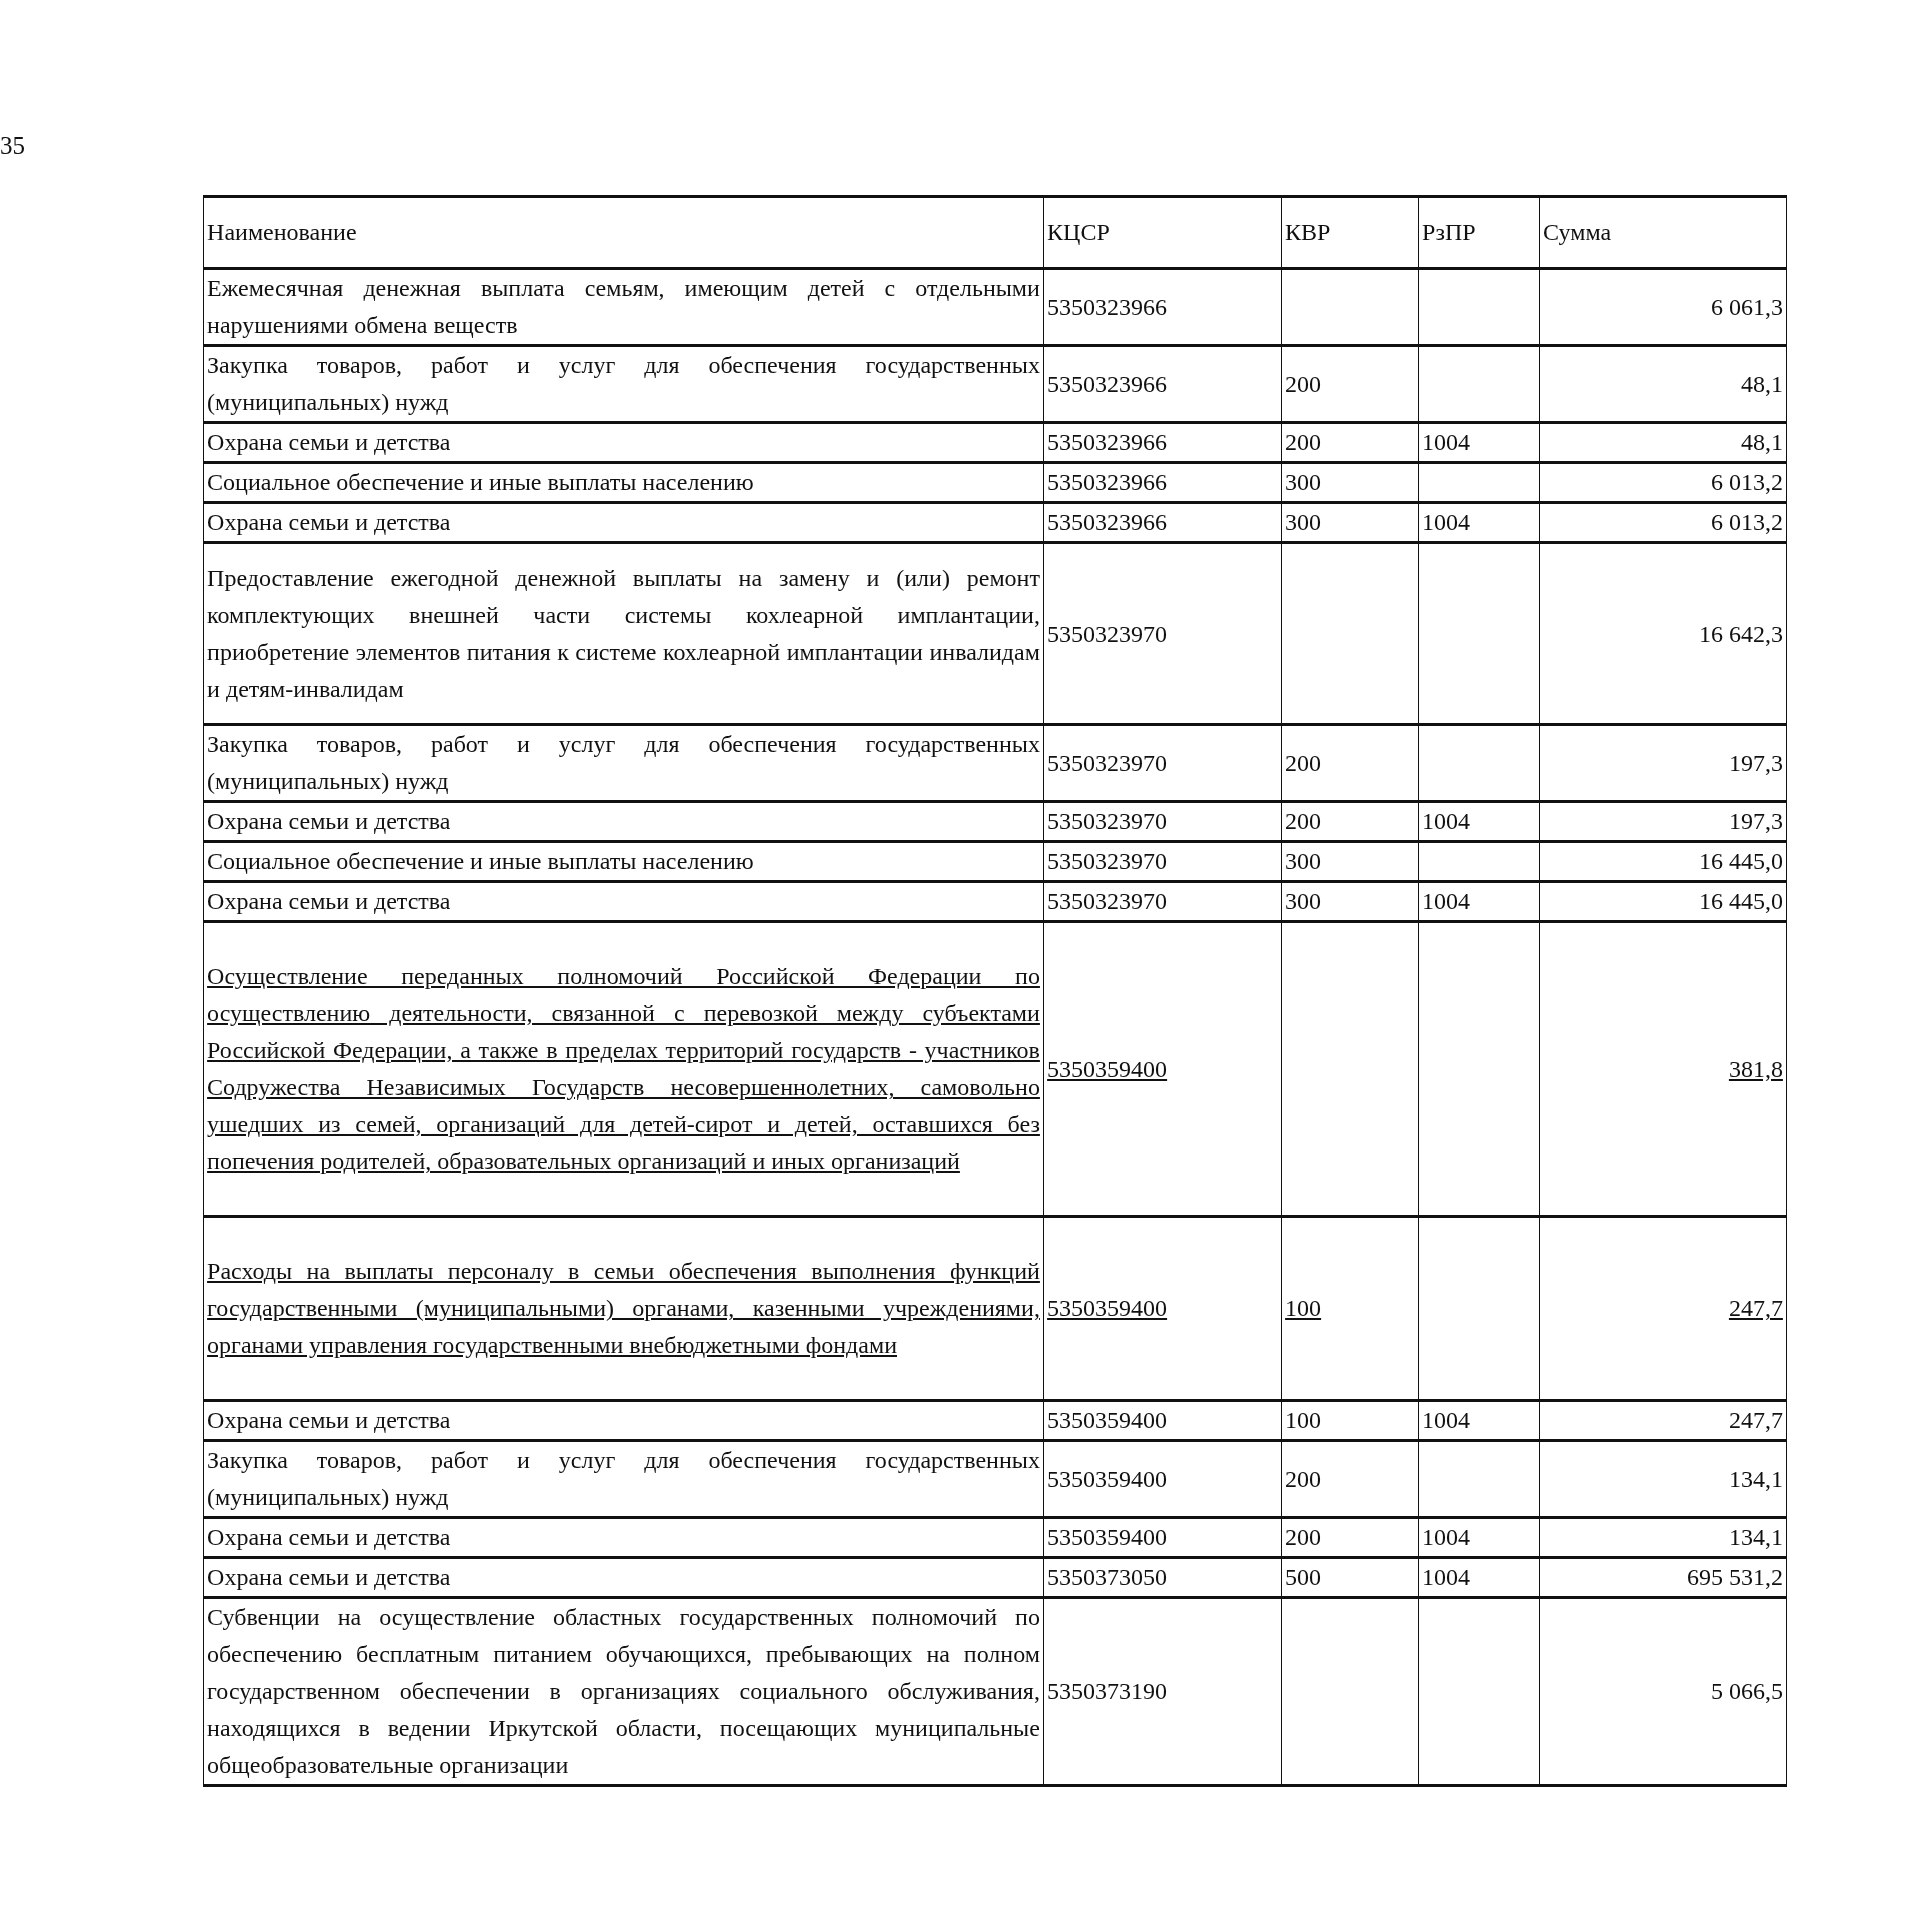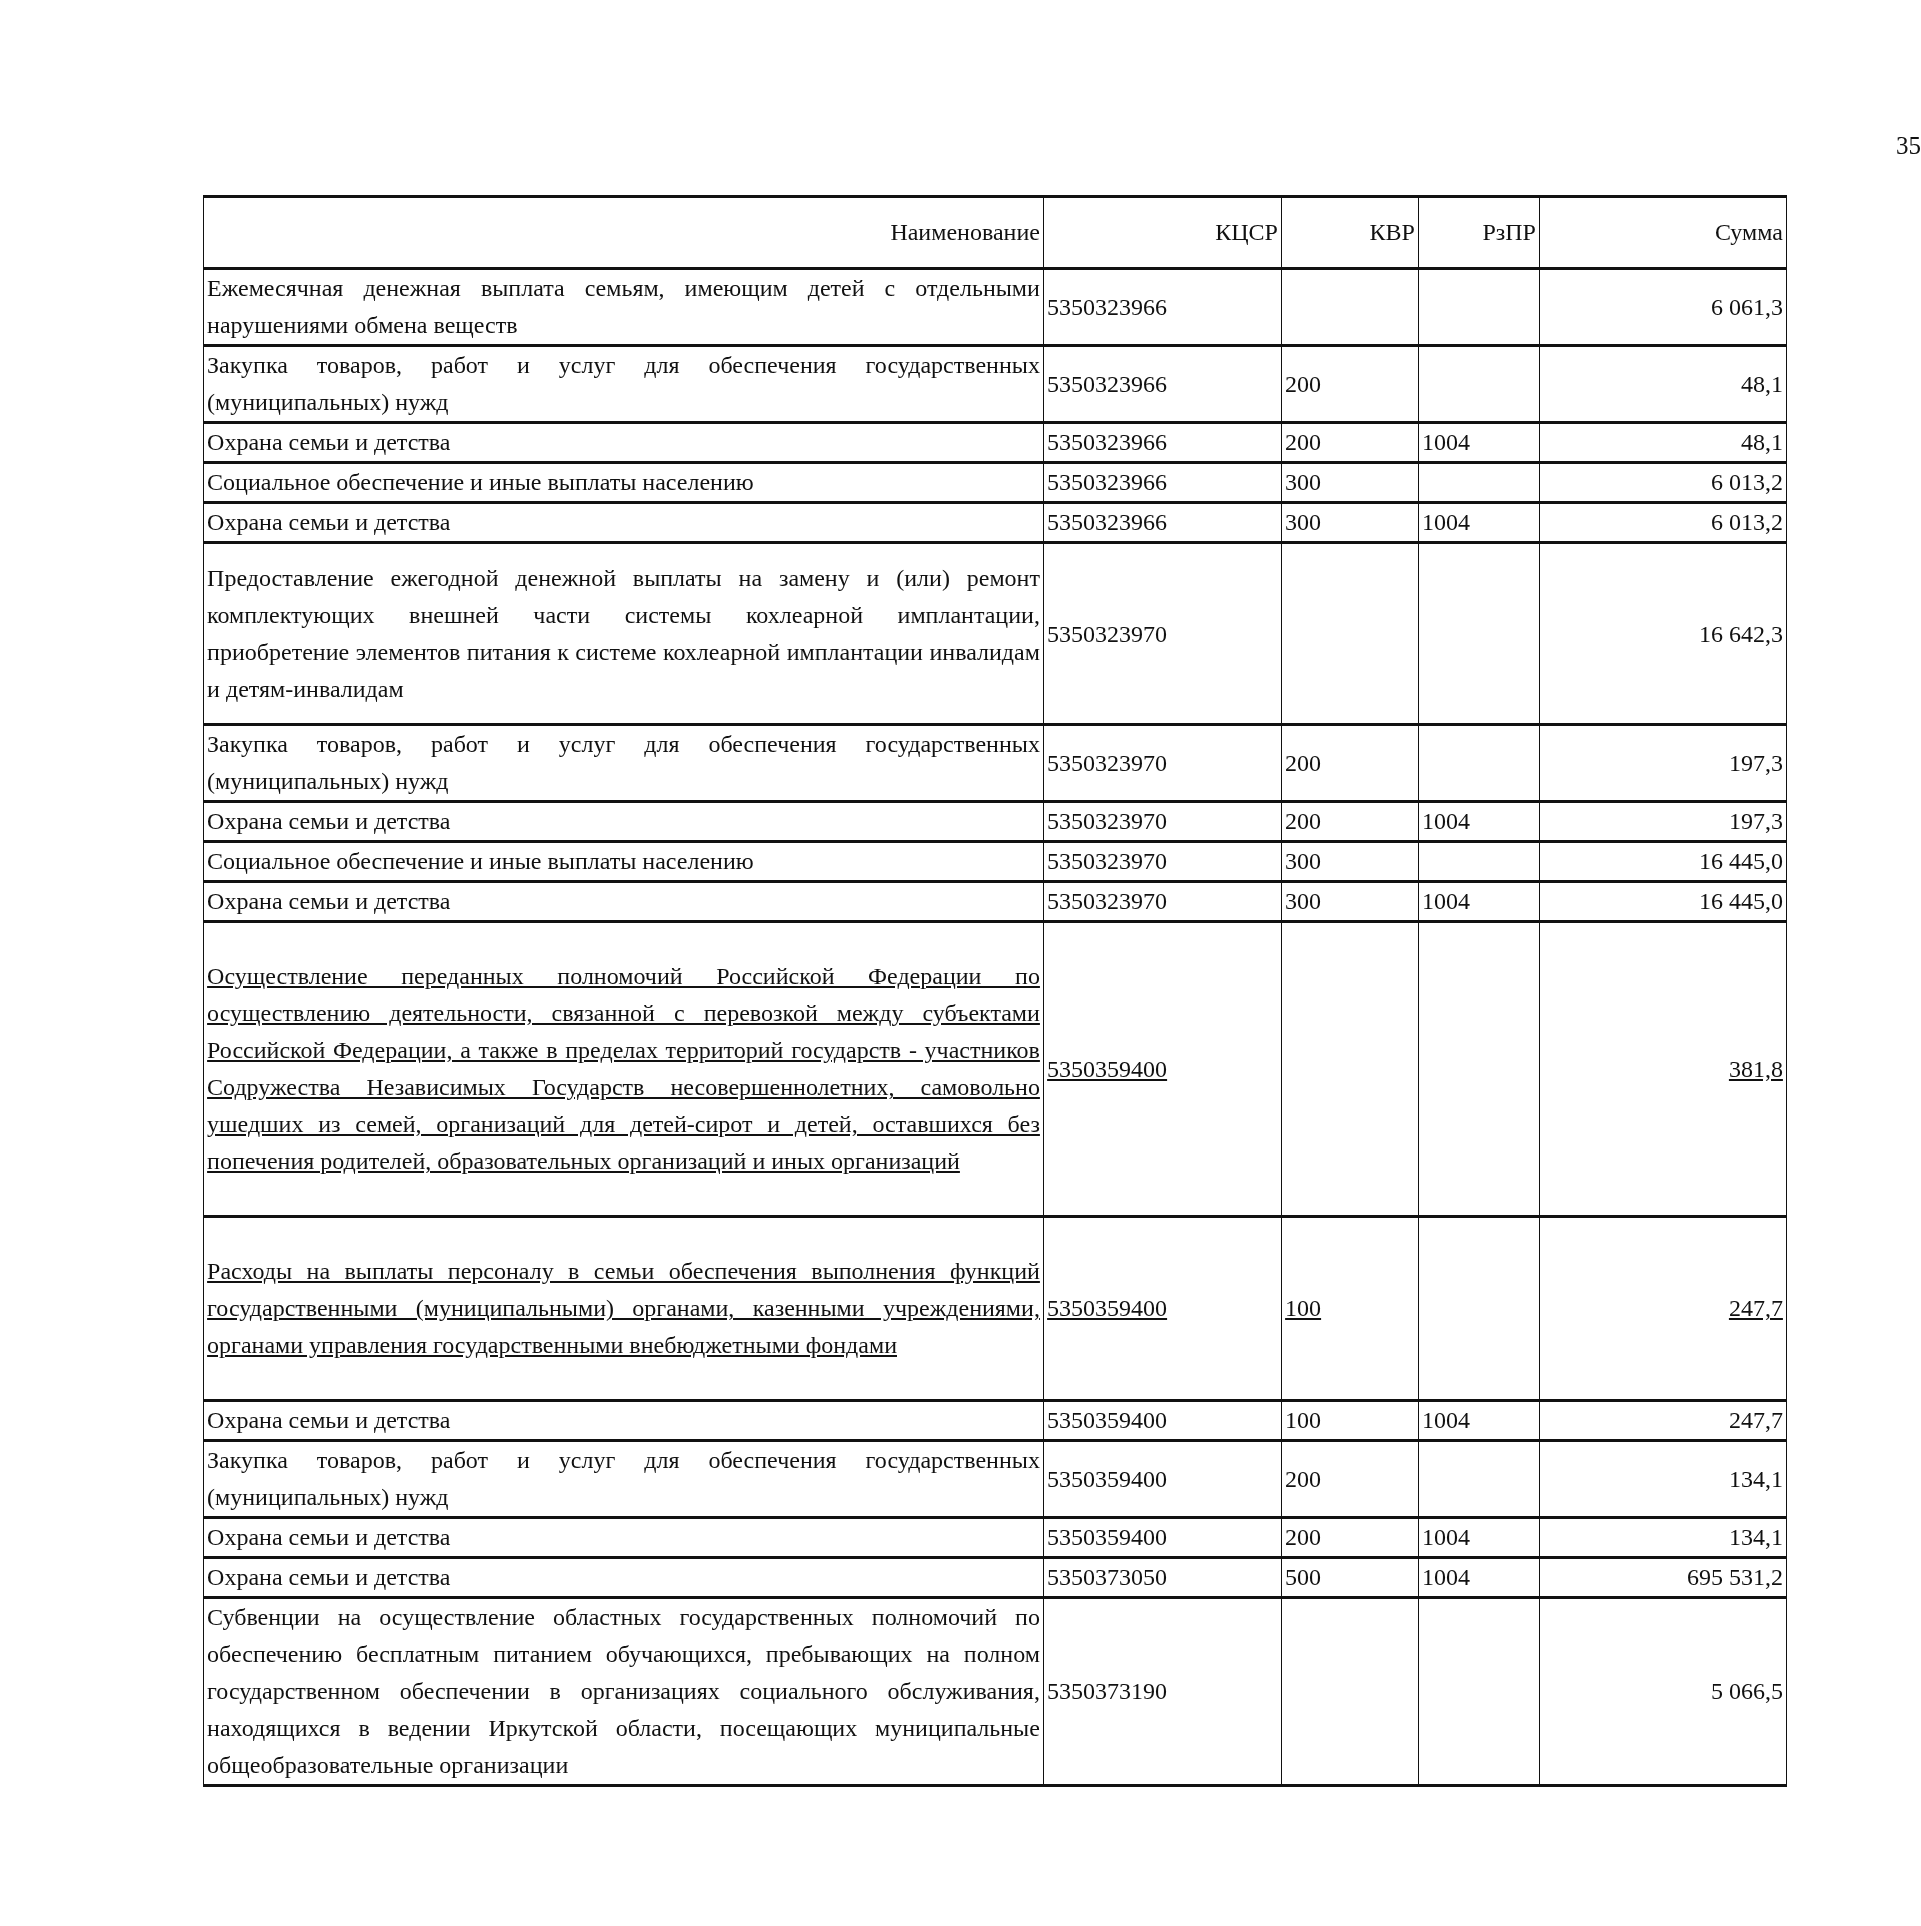--- a/index.html
+++ b/index.html
@@ -13,21 +13,21 @@
     position: relative;
     font-family: "Liberation Serif", "DejaVu Serif", serif;
     color: #111111;
     overflow: hidden;
   }
   .page-number {
     position: absolute;
     top: 133px;
     left: 0;
     width: 100%;
-    text-align: right;
+    text-align: left;
     font-size: 25px;
     line-height: 1;
   }
   table.budget {
     position: absolute;
     left: 203px;
     top: 195px;
     width: 1583px;
     border-collapse: collapse;
     table-layout: fixed;
@@ -44,21 +44,21 @@
     border-left: 1.5px solid #111;
     border-right: 1.5px solid #111;
     border-top: 3.5px solid #111;
     border-bottom: 3.5px solid #111;
     padding: 0 3.1px;
     vertical-align: middle;
     font-weight: normal;
   }
   table.budget th {
     height: 69px;
-    text-align: right;
+    text-align: left;
   }
   td.name {
     text-align: justify;
     text-align-last: left;
   }
   td.kcsr, td.kvr, td.rzpr {
     text-align: left;
   }
   td.sum {
     text-align: right;

